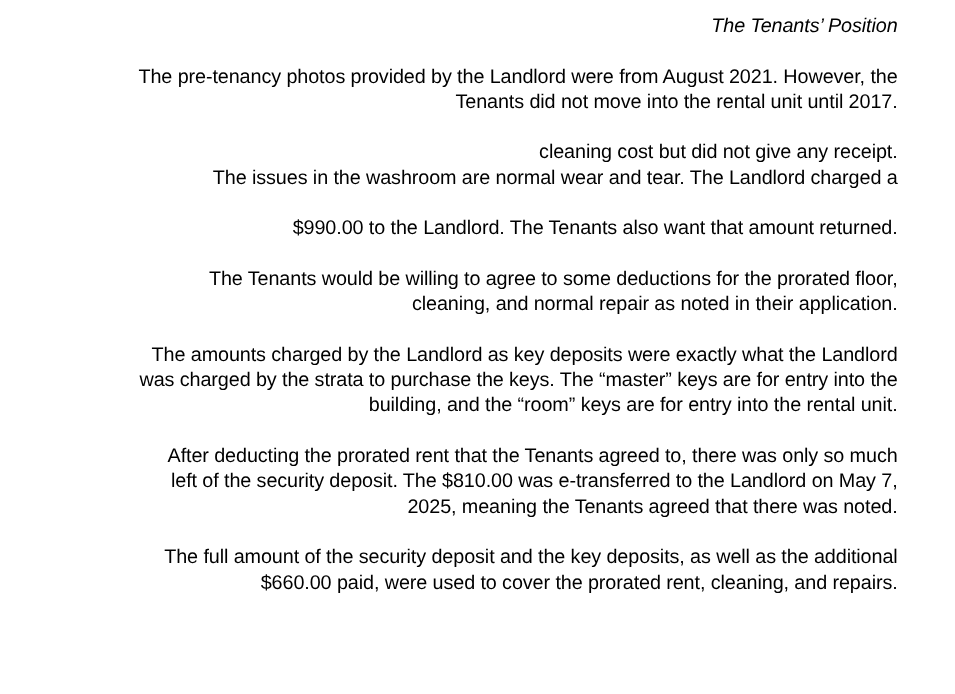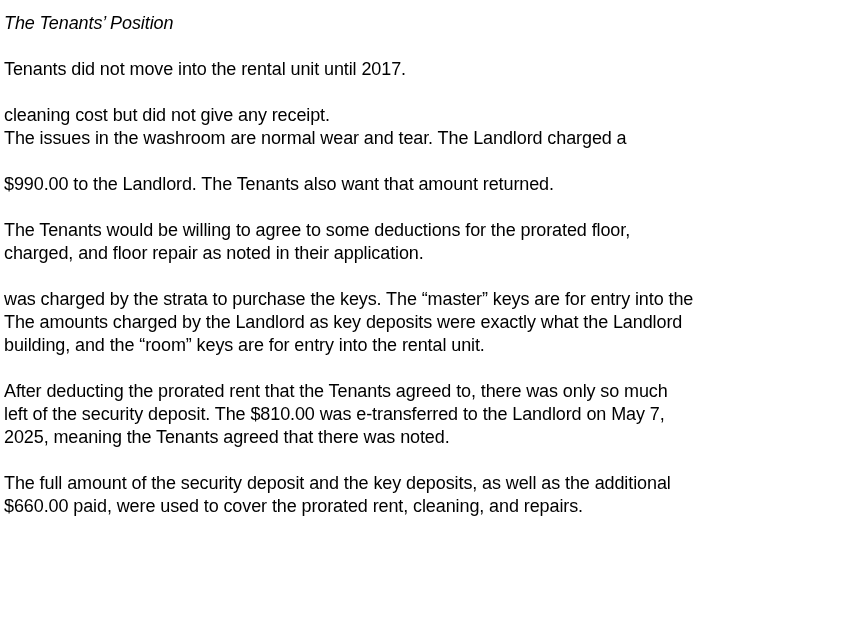--- a/index.html
+++ b/index.html
@@ -11,22 +11,23 @@
       width: 868px;
       height: 631px;
       overflow: hidden;
       font-family: "Liberation Sans", sans-serif;
       color: #000000;
       font-size: 18px;
       line-height: 23px;
     }
     .doc {
       position: relative;
-      padding: 12px 16px 0 4px;
+      padding: 12px 16px 0 16px;
       width: 800px;
+      text-align: right;
     }
     .heading {
       font-style: italic;
       margin: 0 0 23px 0;
       letter-spacing: -0.1px;
     }
     .para {
       margin: 0 0 23px 0;
       letter-spacing: -0.1px;
     }
@@ -37,43 +38,44 @@
   </style>
 </head>
 <body>
 
 <div class="doc">
 
   <div>
     <p class="heading">The Tenants’ Position</p>
 
     <p class="para">
+      <span class="line">The pre-tenancy photos provided by the Landlord were from August 2021. However, the</span>
       <span class="line">Tenants did not move into the rental unit until 2017.</span>
     </p>
 
     <p class="para">
       <span class="line">cleaning cost but did not give any receipt.</span>
       <span class="line">The issues in the washroom are normal wear and tear. The Landlord charged a</span>
     </p>
 
     <p class="para">
       <span class="line">$990.00 to the Landlord. The Tenants also want that amount returned.</span>
     </p>
 
     <p class="para">
       <span class="line">The Tenants would be willing to agree to some deductions for the prorated floor,</span>
-      <span class="line">charged, and floor repair as noted in their application.</span>
+      <span class="line">cleaning, and normal repair as noted in their application.</span>
     </p>
   </div>
 
   <div>
 
     <p class="para">
+      <span class="line">The amounts charged by the Landlord as key deposits were exactly what the Landlord</span>
       <span class="line">was charged by the strata to purchase the keys. The “master” keys are for entry into the</span>
-      <span class="line">The amounts charged by the Landlord as key deposits were exactly what the Landlord</span>
       <span class="line">building, and the “room” keys are for entry into the rental unit.</span>
     </p>
 
     <p class="para">
       <span class="line">After deducting the prorated rent that the Tenants agreed to, there was only so much</span>
       <span class="line">left of the security deposit. The $810.00 was e-transferred to the Landlord on May 7,</span>
       <span class="line">2025, meaning the Tenants agreed that there was noted.</span>
     </p>
 
     <p class="para">

